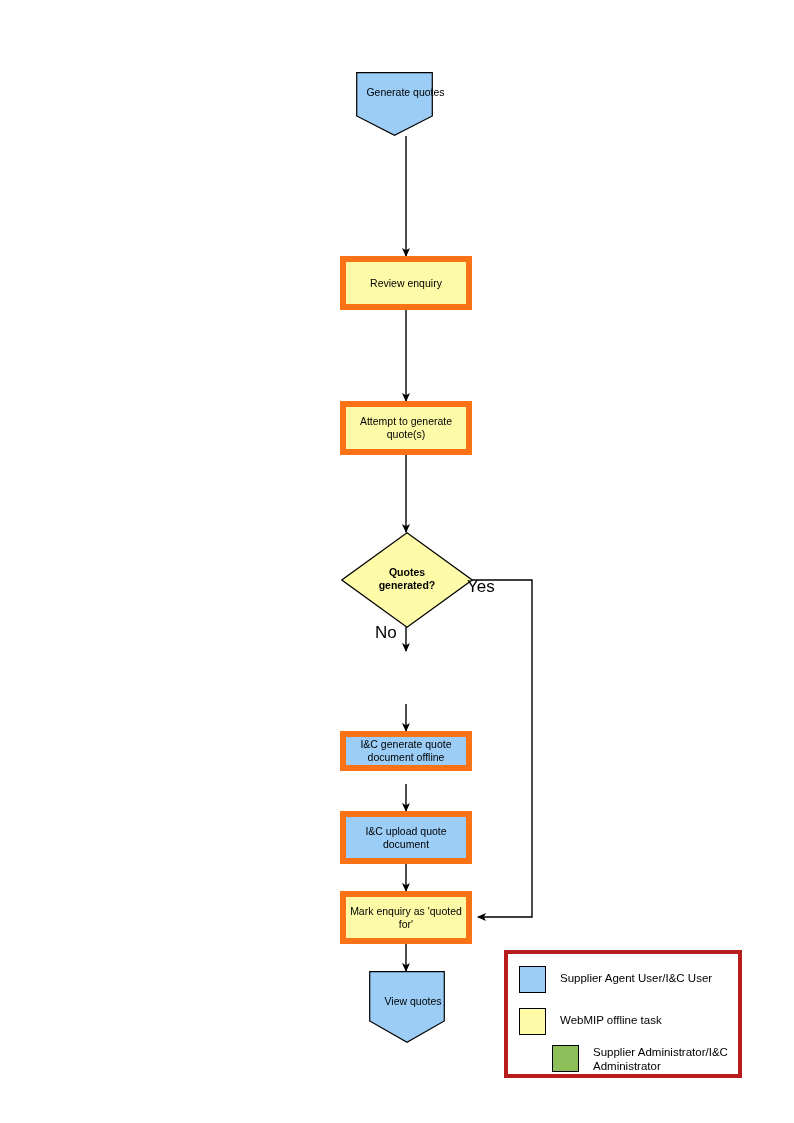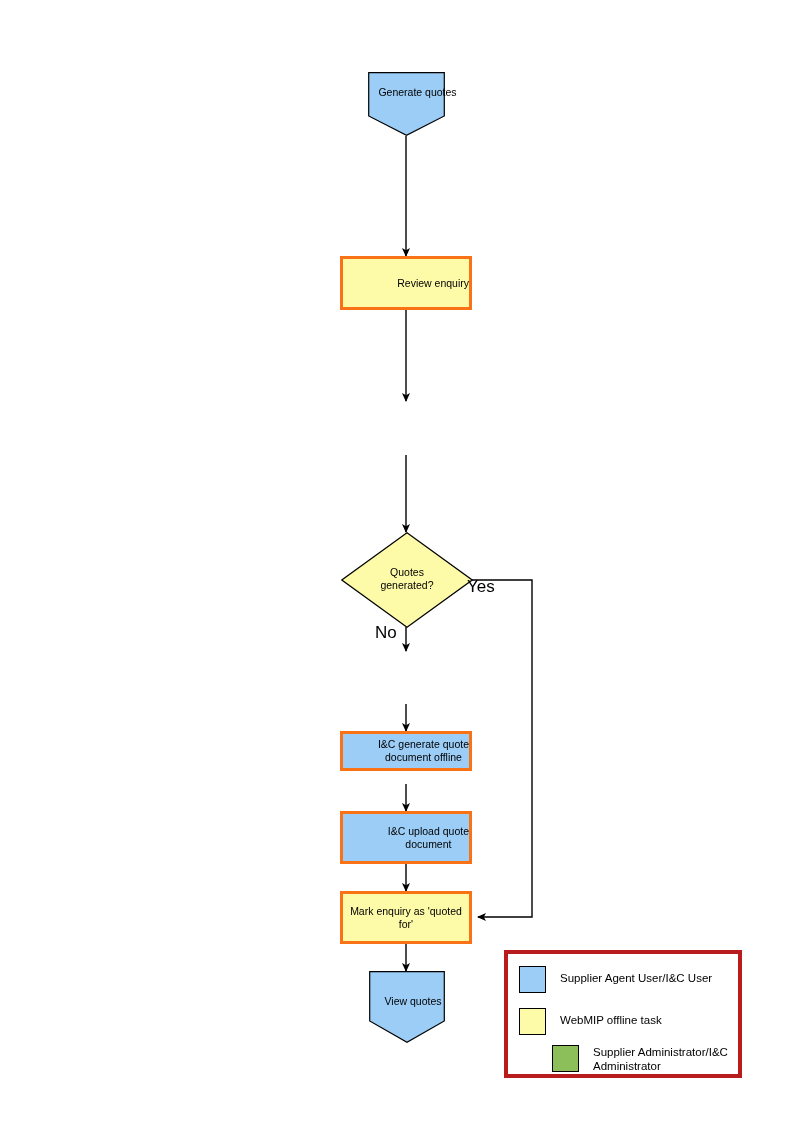--- a/index.html
+++ b/index.html
@@ -28,22 +28,21 @@
     display: flex;
     align-items: center;
     justify-content: center;
     text-align: center;
     font-size: 10.5px;
     line-height: 13px;
     color: #000;
     z-index: 3;
   }
   .rect {
-    border: 3px solid #f97316;
-    justify-content: flex-end;
+    border: 6px solid #f97316;
   }
   .fill-blue  { background: #9BCDF6; }
   .fill-yellow{ background: #FEFBA8; }
   .fill-green { background: #8CBF5A; }
 
   
   .pent {
     position: absolute;
     z-index: 3;
   }
@@ -134,34 +133,38 @@
 
     <line x1="406" y1="784" x2="406" y2="811" stroke="#000000" stroke-width="1.4" marker-end="url(#arrow)"></line>
 
     <line x1="406" y1="864" x2="406" y2="891" stroke="#000000" stroke-width="1.4" marker-end="url(#arrow)"></line>
 
     <line x1="406" y1="944" x2="406" y2="971" stroke="#000000" stroke-width="1.4" marker-end="url(#arrow)"></line>
 
     <path d="M 457 580 L 532 580 L 532 917 L 478 917" fill="none" stroke="#000000" stroke-width="1.4" marker-end="url(#arrow)"></path>
   </svg>
 
-  <div class="pent" style="left:368px;top:72px;width:99px;height:64px;">
+  <div class="pent" style="left:356px;top:72px;width:99px;height:64px;">
     <svg width="77" height="64" style="position:absolute;left:0;top:0;">
       <polygon points="0.7,0.7 76.3,0.7 76.3,44 38.5,63.3 0.7,44" fill="#9BCDF6" stroke="#000000" stroke-width="1.2"></polygon>
     </svg>
     <div class="label" style="top:14px;">Generate
 quotes</div>
   </div>
 
   <div class="node rect fill-yellow" style="left:340px;top:256px;width:132px;height:54px;">
     <span>Review enquiry</span>
   </div>
 
-
-  <div style="position:absolute;left:341px;top:532px;width:132px;height:96px;z-index:3;">
+  <div class="node rect fill-yellow" style="left:340px;top:401px;width:132px;height:54px;">
+    <span style="white-space:pre-line;">Attempt to generate
+quote(s)</span>
+  </div>
+
+  <div style="position:absolute;left:341px;top:532px;width:132px;height:96px;z-index:3;font-weight:bold;">
     <svg width="132" height="96" style="position:absolute;left:0;top:0;">
       <polygon points="66,0.8 131.2,48 66,95.2 0.8,48" fill="#FEFBA8" stroke="#000000" stroke-width="1.2"></polygon>
     </svg>
     <div class="diamond-label" style="left:0;top:34px;width:132px;white-space:pre-line;">Quotes
 generated?</div>
   </div>
 
   <div class="edge-label" style="left:467px;top:576px;">Yes</div>
 
   <div class="edge-label" style="left:375px;top:622px;">No</div>

